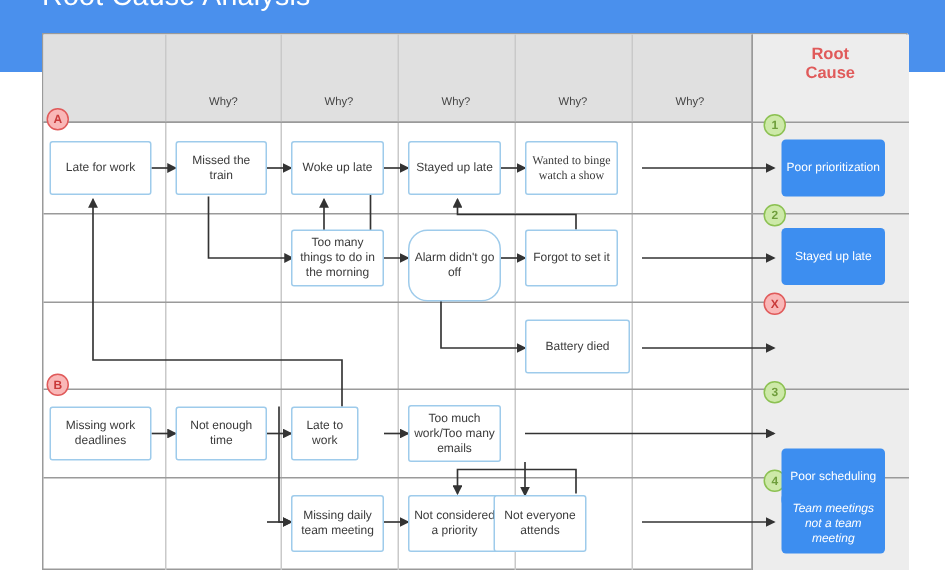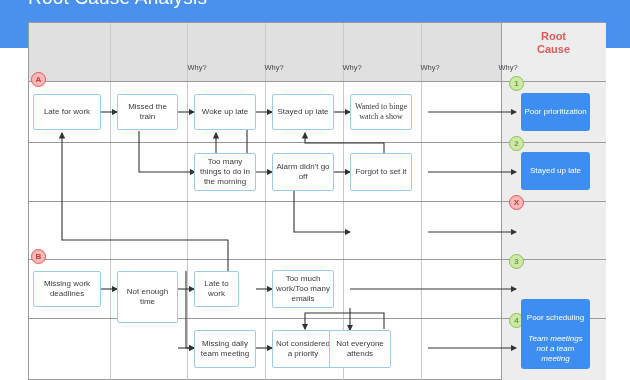--- a/index.html
+++ b/index.html
@@ -34,21 +34,21 @@
   .rc-col-bg{
     position:absolute;left:472px;top:0;width:105px;height:358px;
     background:#ededed;border-left:1px solid #9a9a9a;box-sizing:border-box;
   }
   .vline{position:absolute;top:0;width:1px;height:358px;background:#c9c9c9;}
   .vline.strong{background:#9a9a9a;}
   .hline{position:absolute;left:0;width:577px;height:1px;background:#9a9a9a;}
 
   .why{
     position:absolute;top:40px;width:78px;text-align:center;
-    font-size:7.5px;color:#444;padding-left:48px;
+    font-size:7.5px;color:#444;
   }
   .rc-head{
     position:absolute;left:472px;top:7px;width:105px;text-align:center;
     font-size:11px;color:#e05a5a;line-height:13px;font-weight:bold;
   }
 
   
   .node{
     position:absolute;box-sizing:border-box;
     border:1px solid #9ecbeb;background:#ffffff;border-radius:2px;
@@ -175,27 +175,28 @@
   <div class="badge green" style="left:509px;top:313px;">4</div>
 
   <div class="node" style="left:33px;top:94px;width:68px;height:36px;">Late for work</div>
   <div class="node" style="left:117px;top:94px;width:61px;height:36px;">Missed the train</div>
   <div class="node" style="left:194px;top:94px;width:62px;height:36px;">Woke up late</div>
   <div class="node" style="left:272px;top:94px;width:62px;height:36px;">Stayed up late</div>
   <div class="node" style="left:350px;top:94px;width:62px;height:36px;font-family:Liberation Serif, serif;">Wanted to binge watch a show</div>
   <div class="rcnode" style="left:521px;top:93px;width:69px;height:38px;">Poor prioritization</div>
 
   <div class="node" style="left:194px;top:153px;width:62px;height:38px;">Too many things to do in the morning</div>
-  <div class="node" style="left:272px;top:153px;width:62px;height:38px;">Alarm didn't go off</div>
+  <div class="node" style="left:272px;top:153px;width:62px;height:48px;border-radius:13px;">Alarm didn't go off</div>
   <div class="node" style="left:350px;top:153px;width:62px;height:38px;">Forgot to set it</div>
   <div class="rcnode" style="left:521px;top:152px;width:69px;height:38px;">Stayed up late</div>
 
+  <div class="node" style="left:350px;top:213px;width:70px;height:36px;">Battery died</div>
 
   <div class="node" style="left:33px;top:271px;width:68px;height:36px;">Missing work deadlines</div>
-  <div class="node" style="left:117px;top:271px;width:61px;height:52px;text-align:center;">Not enough time</div>
+  <div class="node" style="left:117px;top:271px;width:61px;height:36px;text-align:center;">Not enough time</div>
   <div class="node" style="left:194px;top:271px;width:45px;height:36px;">Late to work</div>
   <div class="node" style="left:272px;top:270px;width:62px;height:38px;">Too much work/Too many emails</div>
   <div class="rcnode" style="left:521px;top:270px;width:69px;height:38px;margin-top:29px;">Poor scheduling</div>
 
   <div class="node" style="left:194px;top:330px;width:62px;height:38px;">Missing daily team meeting</div>
   <div class="node" style="left:272px;top:330px;width:62px;height:38px;">Not considered a priority</div>
   <div class="node" style="left:329px;top:330px;width:62px;height:38px;">Not everyone attends</div>
   <div class="rcnode italic" style="left:521px;top:329px;width:69px;height:40px;">Team meetings not a team meeting</div>
 
 </div>

